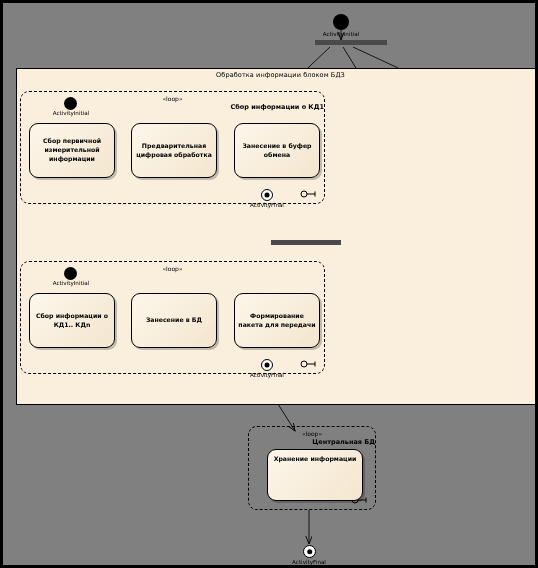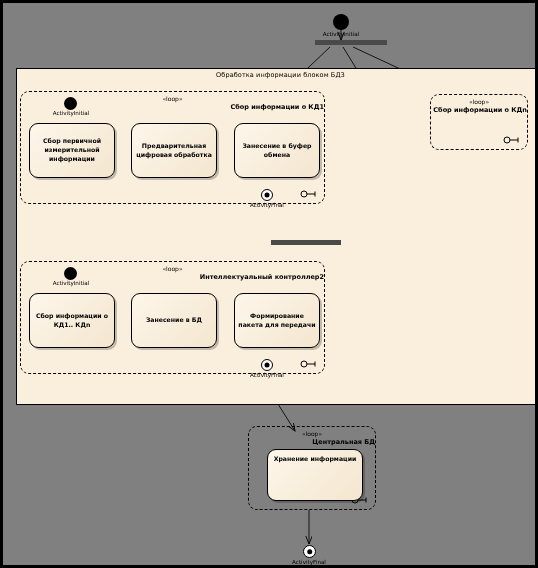--- a/index.html
+++ b/index.html
@@ -187,35 +187,25 @@
   <div class="nodelabel" style="left:36px;top:107px;width:64px;">ActivityInitial</div>
 
   <div class="action" style="left:26px;top:120px;width:86px;height:55px;">Сбор первичной измерительной информации</div>
   <div class="action" style="left:128px;top:120px;width:86px;height:55px;">Предварительная цифровая обработка</div>
   <div class="action" style="left:231px;top:120px;width:86px;height:55px;">Занесение в буфер обмена</div>
 
   <div class="final" style="left:258px;top:186px;width:12px;height:12px;"></div>
   <div class="nodelabel" style="left:232px;top:199px;width:64px;">ActivityFinal</div>
 
 
-  <div class="loopframe" style="left:427px;top:91px;width:98px;height:56px;">
-    <div class="lp-stereo">«loop»</div>
-    <div class="lp-title">Сбор информации о КДn</div>
-    <svg class="loopsym" viewBox="0 0 18 8">
-      <circle cx="5" cy="4" r="3" fill="none" stroke="#000" stroke-width="1"></circle>
-      <path d="M8,4 L16,4" stroke="#000" stroke-width="1" fill="none"></path>
-      <path d="M16,1.5 L16,6.5" stroke="#000" stroke-width="1"></path>
-    </svg>
-  </div>
 
   <div class="bar" style="left:268px;top:237px;width:70px;height:5px;"></div>
 
   <div class="loopframe" style="left:17px;top:258px;width:305px;height:113px;">
     <div class="lp-stereo">«loop»</div>
-    <div class="lp-title">Интеллектуальный контроллер2</div>
     <svg class="loopsym" viewBox="0 0 18 8">
       <circle cx="5" cy="4" r="3" fill="none" stroke="#000" stroke-width="1"></circle>
       <path d="M8,4 L16,4" stroke="#000" stroke-width="1" fill="none"></path>
       <path d="M16,1.5 L16,6.5" stroke="#000" stroke-width="1"></path>
     </svg>
   </div>
   <div class="initial" style="left:61px;top:264px;width:13px;height:13px;"></div>
   <div class="nodelabel" style="left:36px;top:277px;width:64px;">ActivityInitial</div>
 
   <div class="action" style="left:26px;top:290px;width:86px;height:55px;">Сбор информации о КД1.. КДn</div>

